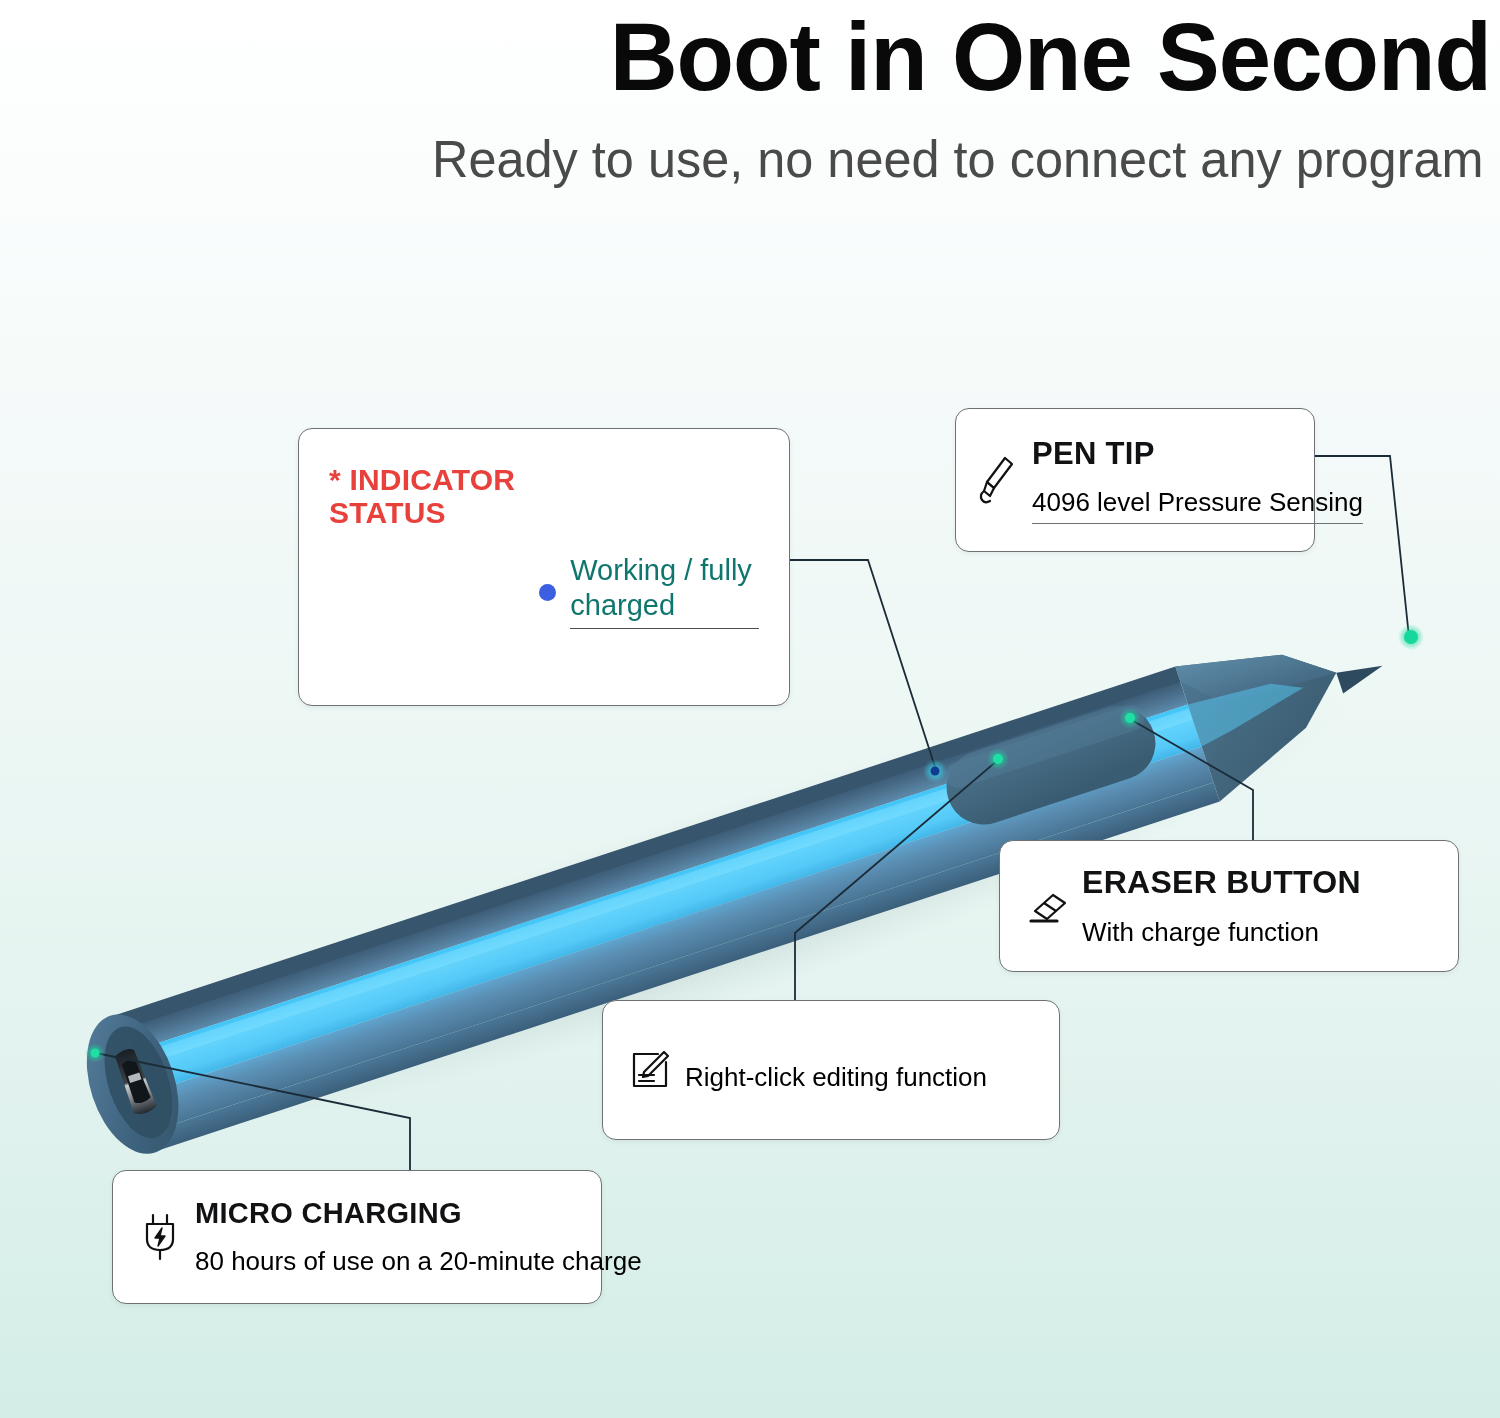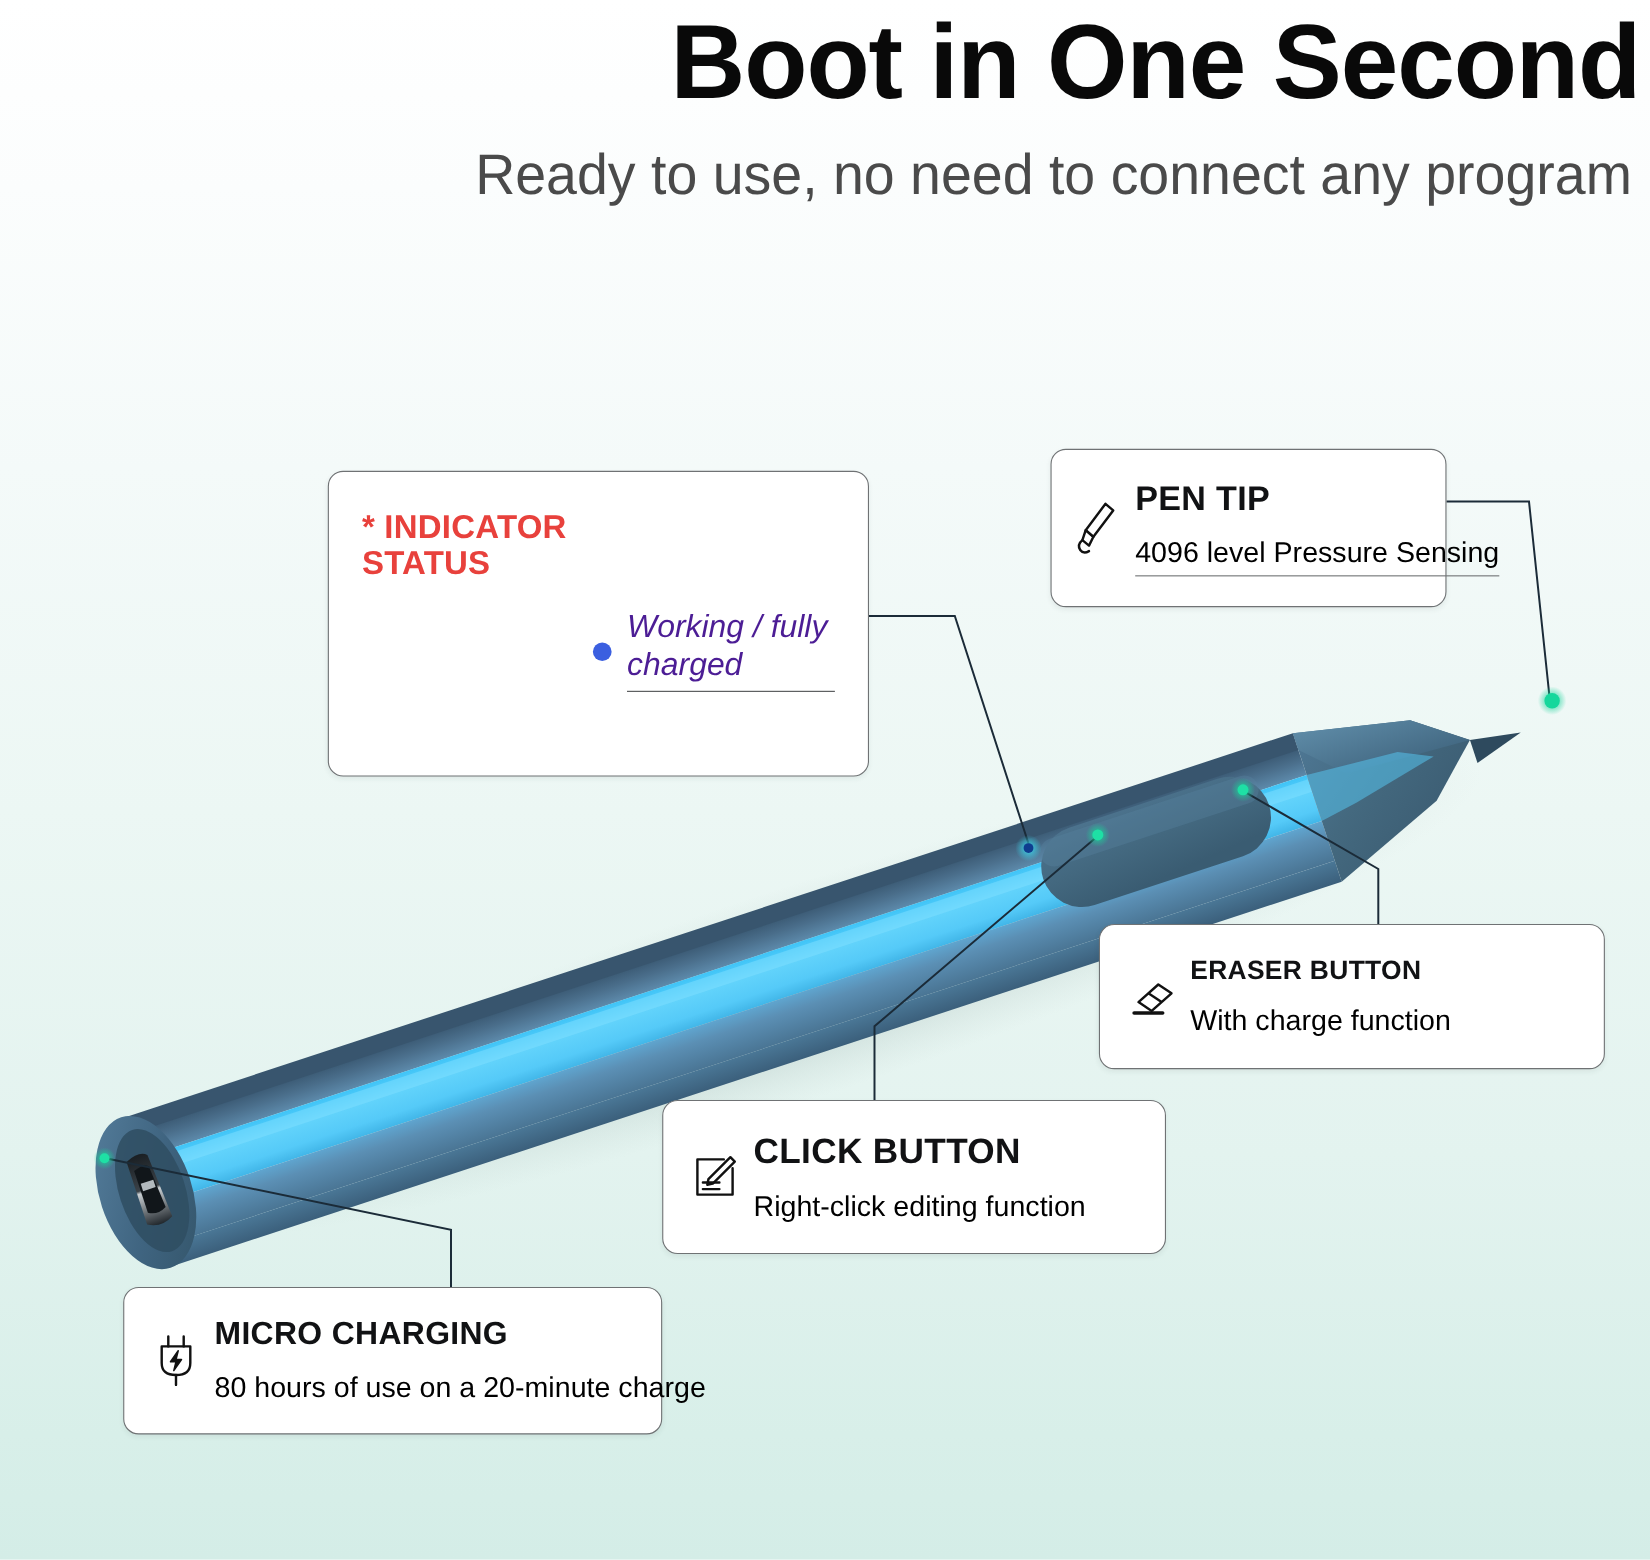--- a/index.html
+++ b/index.html
@@ -116,38 +116,37 @@
   }
   .ind-dot {
     flex: 0 0 auto;
     width: 17px; height: 17px;
     border-radius: 50%;
     margin-right: 14px;
     margin-top: 2px;
   }
   .ind-label {
     font-size: 29px;
-    color: #4c1d95;
+    color: #0f766e;
     line-height: 1.2;
     padding-bottom: 6px;
-    font-style: italic;
   }
   .ind-label.ruled { border-bottom: 1.4px solid #4d4f51; }
 
   
   #card-pentip    { left: 955px;  top: 408px;  width: 360px; height: 144px; }
   #card-indicator { left: 298px;  top: 428px;  width: 492px; height: 278px; }
   #card-eraser    { left: 999px;  top: 840px;  width: 460px; height: 132px; }
   #card-click     { left: 602px;  top: 1000px; width: 458px; height: 140px; }
   #card-micro     { left: 112px;  top: 1170px; width: 490px; height: 134px; }
 
   #card-pentip .card-inner { padding-left: 14px; }
   #card-pentip .card-title { font-size: 31px; }
   #card-micro .card-title  { font-size: 29px; }
-  #card-eraser .card-title { font-size: 24px; }
+  #card-eraser .card-title { font-size: 32px; }
   #card-click  .card-title { font-size: 32px; }
 </style>
 </head>
 <body>
 
 <div id="stage">
 
   <div id="header">
     <div id="headline">Boot in One Second</div>
     <div id="subheadline">Ready to use, no need to connect any program</div>
@@ -341,21 +340,20 @@
       <div class="card-icon">
         <svg width="44" height="44" viewBox="0 0 44 44">
           <g fill="none" stroke="#111" stroke-width="2.2" stroke-linejoin="round" stroke-linecap="round">
             <path d="M6 6 L30 6 M6 6 L6 38 L38 38 L38 14"></path>
             <path d="M36 4 L40 8 L20 28 L15 29 L16 24 Z"></path>
             <path d="M11 27 L26 27 M11 33 L26 33"></path>
           </g>
         </svg>
       </div>
       <div class="card-text">
-        <div class="card-title">CLICK BUTTON</div>
         <div class="card-sub">Right-click editing function</div>
       </div>
     </div>
   </div>
 
   <div class="card" id="card-micro">
     <div class="card-inner">
       <div class="card-icon">
         <svg width="42" height="52" viewBox="0 0 42 52">
           <g fill="none" stroke="#111" stroke-width="2.2" stroke-linejoin="round" stroke-linecap="round">

